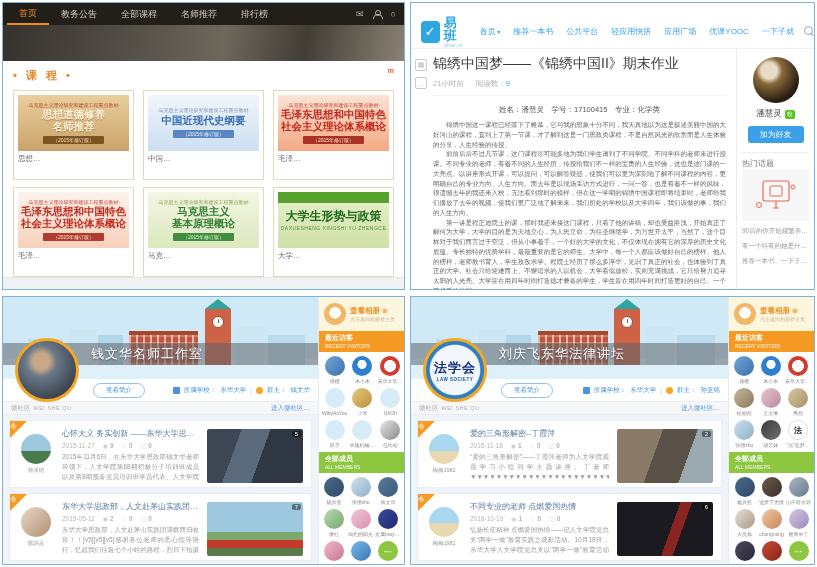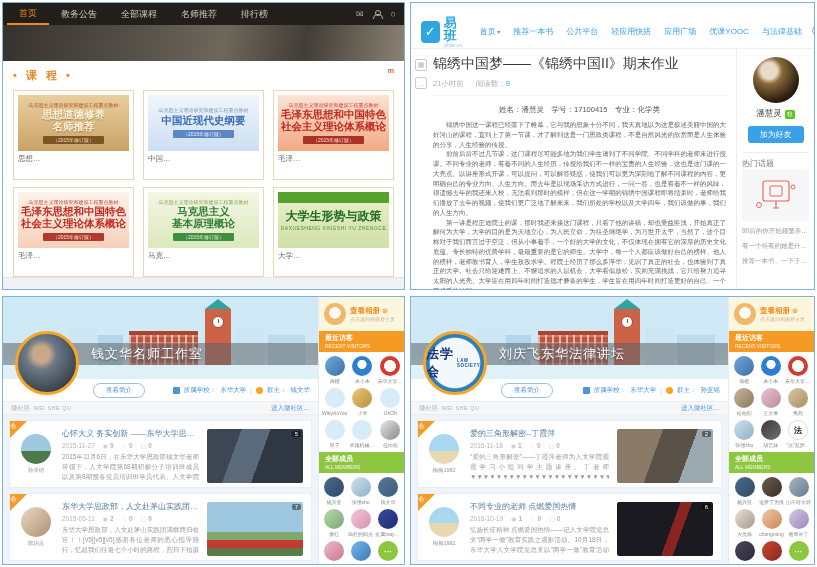--- a/index.html
+++ b/index.html
@@ -88,21 +88,21 @@
 .b3{left:30%;width:8%;height:30px;background:#b3d7ea}
 .b4{right:4%;width:12%;height:30px;background:#bcdcee}
 .b5{right:17%;width:9%;height:38px;background:#cde6f3}
 .red{left:40%;width:22%;height:34px;background:#c2563c;border-top:4px solid #a8462e;background-image:repeating-linear-gradient(90deg,rgba(255,255,255,.55) 0 2px,transparent 2px 7px),repeating-linear-gradient(180deg,rgba(255,255,255,.25) 0 2px,transparent 2px 7px)}
 .tower{left:64%;width:26px;height:56px;background:#cd6247;position:absolute;bottom:14px}
 .tower::before{content:"";position:absolute;top:-10px;left:0;border-left:13px solid transparent;border-right:13px solid transparent;border-bottom:10px solid #2fa3a0}
 .tower .clock{position:absolute;top:7px;left:7px;width:12px;height:12px;background:#fff;border-radius:50%;border:1px solid #a8462e}
 .tower .clock::before{content:"";position:absolute;left:5px;top:2px;width:1px;height:4px;background:#a8462e}
 .band{position:absolute;left:0;right:0;bottom:14px;height:22px;background:rgba(95,100,106,.55)}
 .s-title{position:absolute;left:88px;bottom:14px;height:22px;display:flex;align-items:center;color:#fff;font-size:13px;letter-spacing:1px;font-family:"Liberation Serif",serif;text-shadow:0 1px 2px rgba(0,0,0,.45);z-index:3;white-space:nowrap}
-.s-ava{position:absolute;left:12px;top:34px;width:64px;height:64px;border-radius:50%;border:3px solid #f5a623;z-index:4;display:flex;flex-direction:row;align-items:center;justify-content:center;overflow:hidden;cursor:pointer}
+.s-ava{position:absolute;left:12px;top:41px;width:64px;height:64px;border-radius:50%;border:3px solid #f5a623;z-index:4;display:flex;flex-direction:column;align-items:center;justify-content:center;overflow:hidden;cursor:pointer}
 .law-t1{font-family:"Liberation Serif",serif;font-weight:bold;color:#16337f;font-size:13px;letter-spacing:1px}
 .law-t2{font-size:4.5px;color:#1a55a0;letter-spacing:.5px;font-weight:bold}
 .s-info{height:22px;display:flex;align-items:center;padding:0 8px 0 90px}
 .intro-btn{border:1px solid #8fc0e8;color:#4a95d8;background:#fff;font-size:6.5px;padding:2px 12px;border-radius:9px;cursor:pointer}
 .s-links{margin-left:auto;display:flex;align-items:center;gap:4px;font-size:6.5px;color:#4a95d8;white-space:nowrap}
 .ic-sch{width:7px;height:7px;background:#4a95d8;border-radius:1px;display:inline-block}
 .ic-own{width:7px;height:7px;background:#f5a623;border-radius:50%;display:inline-block}
 .s-links .sep{color:#ccc}
 .s-links .lnk{cursor:pointer}
 .s-comm{height:14px;background:#f6f7f8;border-top:1px solid #ededed;border-bottom:1px solid #ededed;display:flex;align-items:center;padding:0 8px;font-size:6.5px;color:#b0b0b0}
@@ -240,21 +240,21 @@
           <span class="dm">yiban.cn</span>
         </span>
       </span>
       <span class="y-nav">
         <span class="dd">首页</span>
         <span>推荐一本书</span>
         <span>公共平台</span>
         <span>轻应用快搭</span>
         <span>应用广场</span>
         <span>优课YOOC</span>
-        <span>与法律基础</span>
+        <span>一下子就</span>
       </span>
       <span class="y-tools">
         <span class="ico-search"></span>
         <span class="ico-bell"></span>
 
       </span>
     </div>
     <div class="y-content">
       <div class="y-rail">
         <span class="rail-ico grid"></span>

